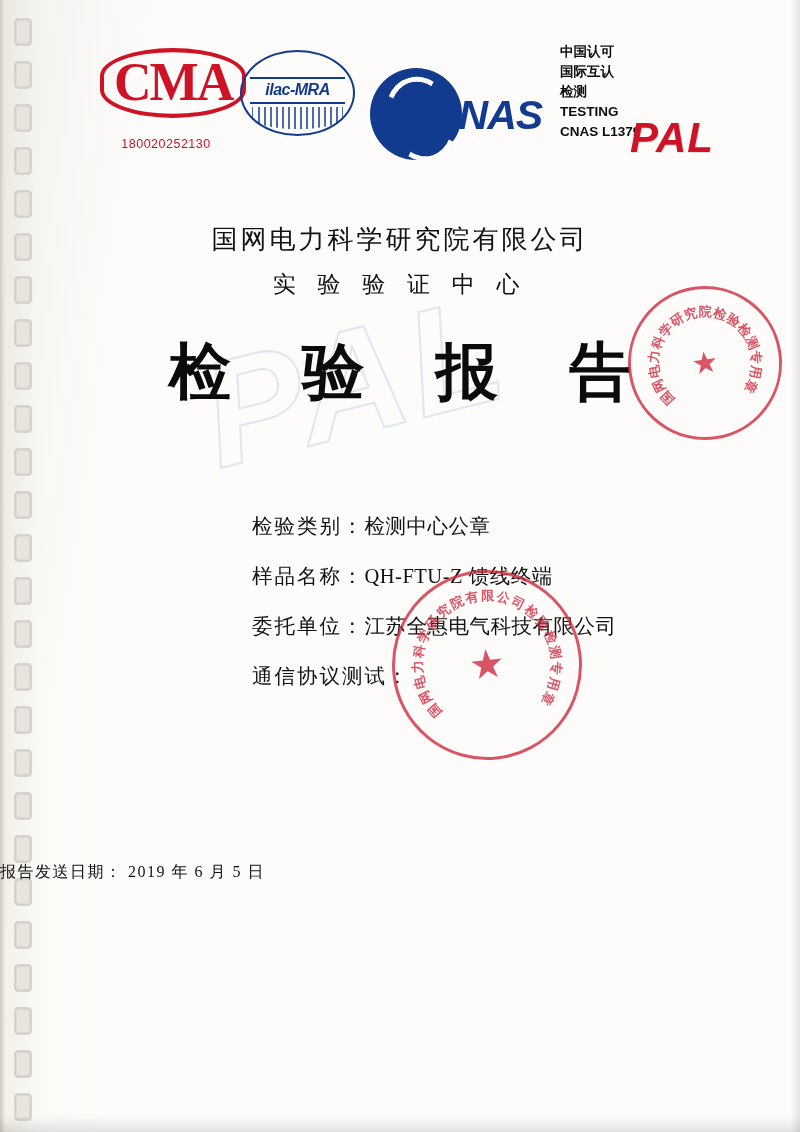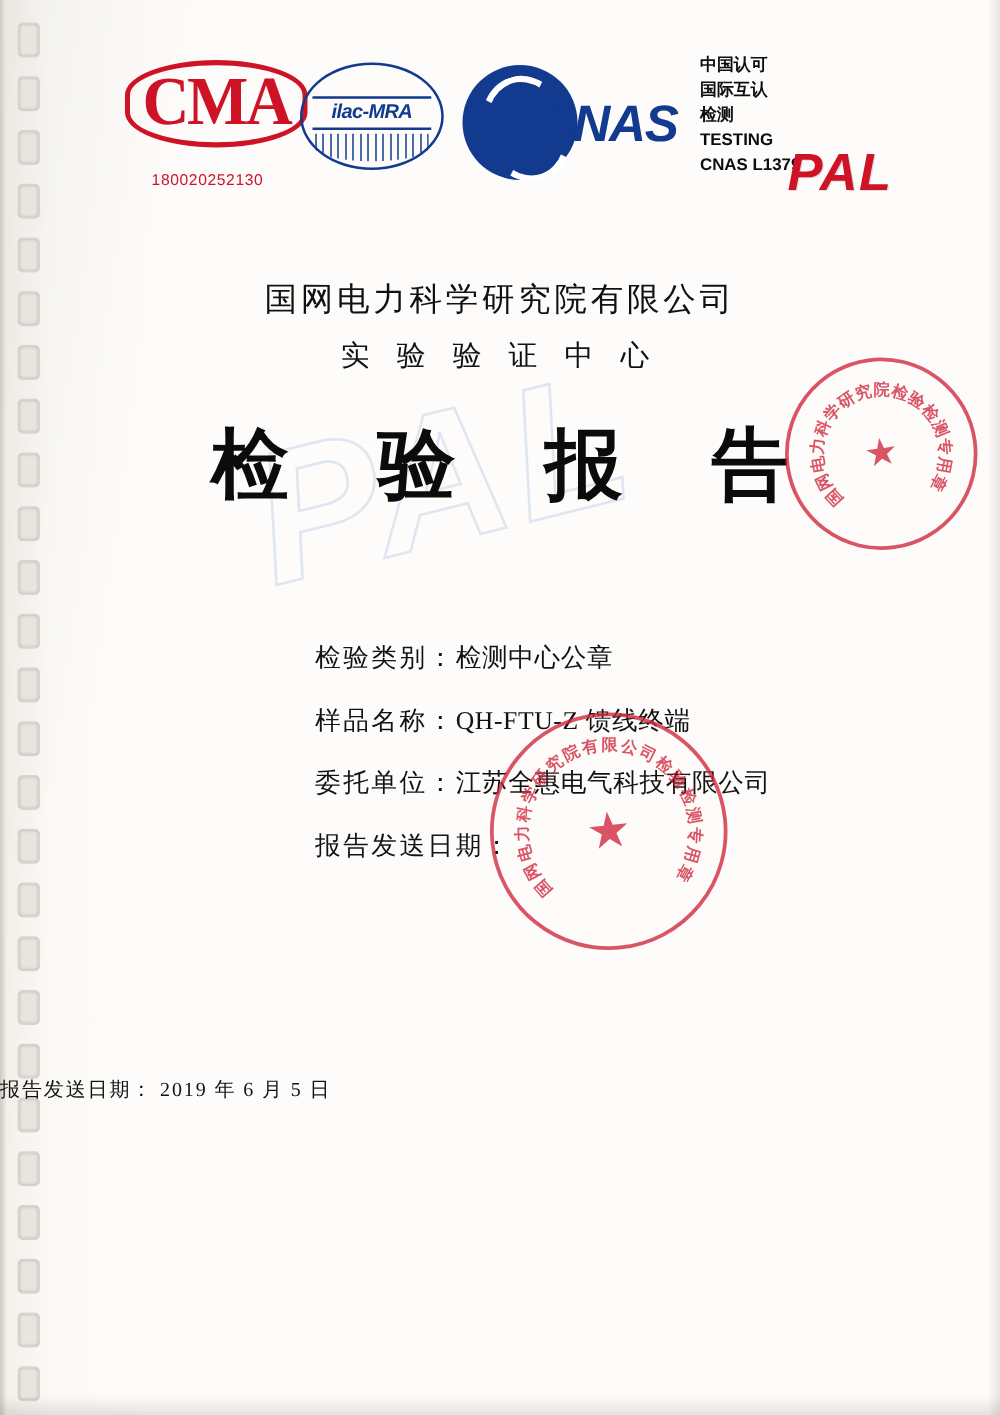--- a/index.html
+++ b/index.html
@@ -115,21 +115,21 @@
   #logo-ilac .rays {
     position: absolute;
     left: 12px; right: 12px; bottom: 7px; height: 22px;
     background:
       repeating-linear-gradient(to right, #123a8f 0 1.5px, transparent 1.5px 6px);
     opacity: .75;
     border-radius: 0 0 50% 50%;
   }
 
   
-  #logo-cnas { left: 276px; top: 12px; width: 190px; height: 104px; }
+  #logo-cnas { left: 276px; top: 28px; width: 190px; height: 104px; }
   #logo-cnas .globe {
     position: absolute;
     left: 4px; top: 6px;
     width: 92px; height: 92px;
     border-radius: 50%;
     background: #123a8f;
   }
   #logo-cnas .globe::after {
     content: "";
     position: absolute;
@@ -412,21 +412,21 @@
     <div class="field">
       <span class="f-label">检验类别：</span><span class="f-value">检测中心公章</span>
     </div>
     <div class="field">
       <span class="f-label">样品名称：</span><span class="f-value">QH-FTU-Z 馈线终端</span>
     </div>
     <div class="field">
       <span class="f-label">委托单位：</span><span class="f-value">江苏全惠电气科技有限公司</span>
     </div>
     <div class="field">
-      <span class="f-label">报告发送日期：</span><span class="f-value"></span>
+      <span class="f-label">通信协议测试：</span><span class="f-value"></span>
     </div>
   </div>
 
   <div class="seal" id="seal-top">
     <div class="ring-text">
         <span style="transform: rotate(-125deg) translate(-50%, -60px);">国</span>
         <span style="transform: rotate(-108.333deg) translate(-50%, -60px);">网</span>
         <span style="transform: rotate(-91.6667deg) translate(-50%, -60px);">电</span>
         <span style="transform: rotate(-75deg) translate(-50%, -60px);">力</span>
         <span style="transform: rotate(-58.3333deg) translate(-50%, -60px);">科</span>

